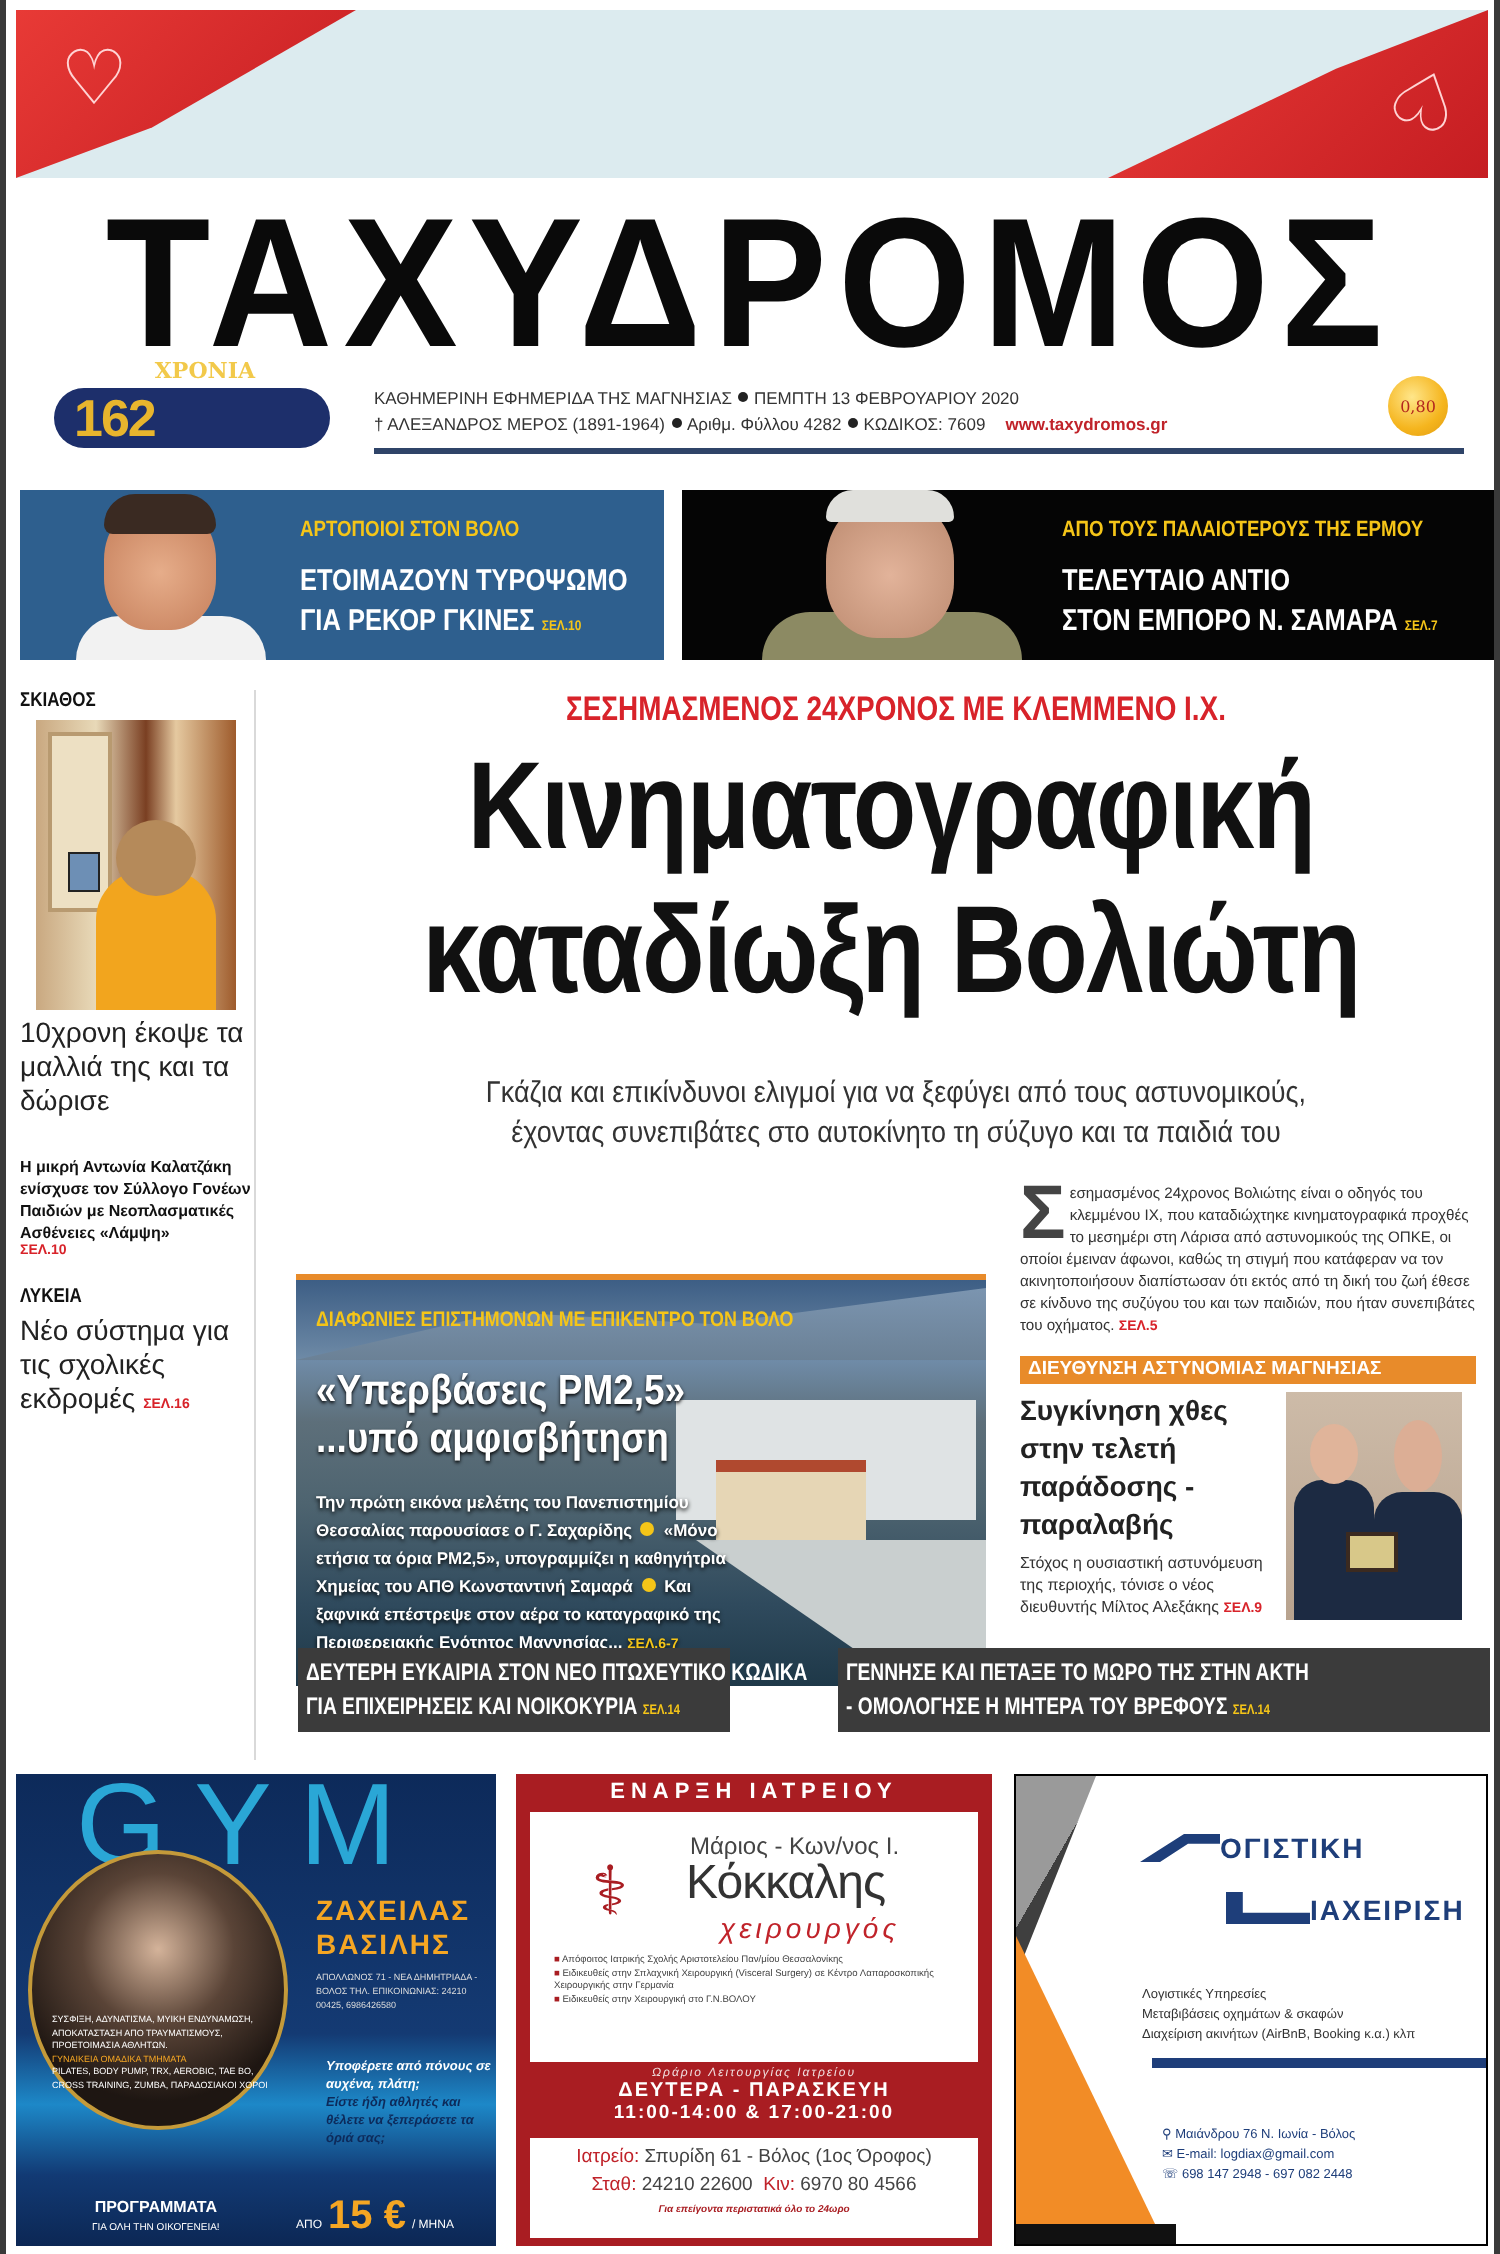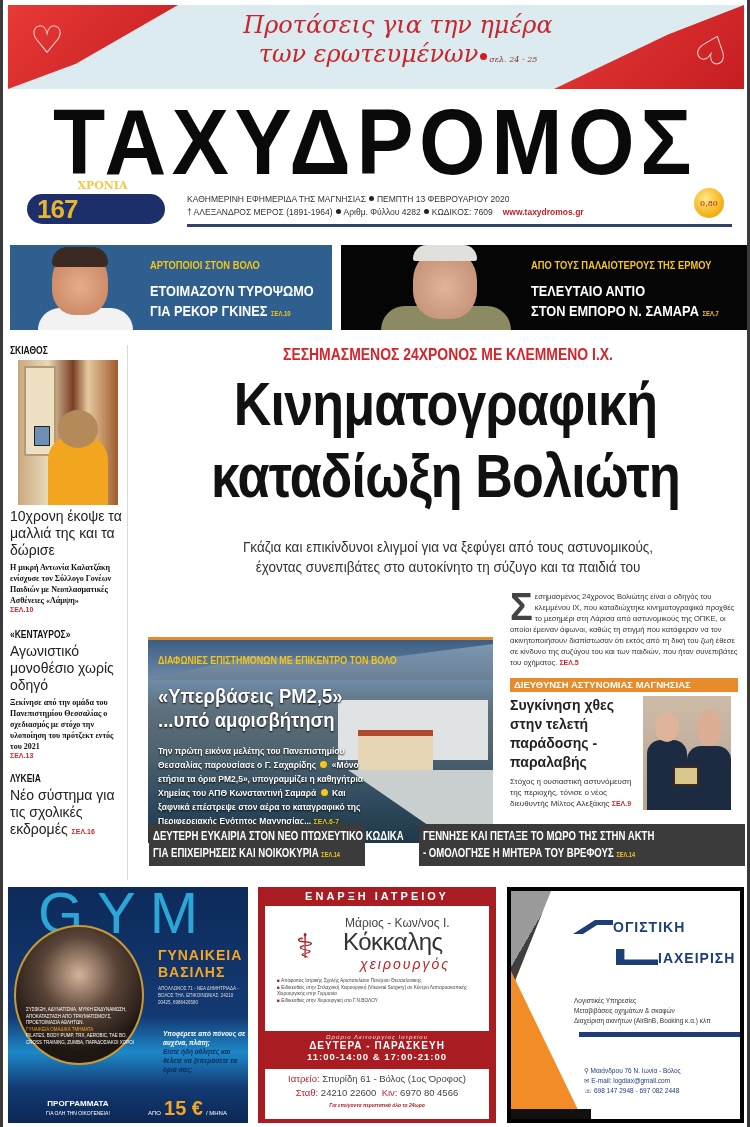--- a/index.html
+++ b/index.html
@@ -41,21 +41,21 @@
   .teaser-kicker { position: absolute; font-weight: bold; font-size: 11px; color: #f5c518; transform: scaleX(0.85); transform-origin: left; white-space: nowrap; }
   .teaser-head { position: absolute; font-weight: bold; font-size: 15px; color: #ffffff; line-height: 20px; transform: scaleX(0.85); transform-origin: left; white-space: nowrap; }
   .sel-yellow { font-size: 7px; color: #f5c518; font-weight: bold; }
   .sel-red { font-size: 7px; color: #d8232a; font-weight: bold; }
 
   
   .sidebar { position: absolute; left: 7px; top: 345px; width: 118px; height: 535px; border-right: 1px solid #d9d9d9; }
   .sb-kicker { font-weight: bold; font-size: 10px; color: #111; transform: scaleX(0.85); transform-origin: left; white-space: nowrap; }
   .sb-photo { width: 100px; height: 145px; margin: 4px 0 0 8px; background: linear-gradient(90deg,#c9a880 0%,#e8d9b8 30%,#7a3f22 55%,#e5c9a0 70%,#9e5b2c 100%); position: relative; overflow: hidden; }
   .sb-title { font-size: 14px; color: #222; line-height: 17px; margin-top: 3px; }
-  .sb-desc { font-size: 8px; font-weight: bold; color: #111; line-height: 11px; margin-top: 3px; font-family: Liberation Serif, serif; }
+  .sb-desc { font-size: 8px; font-weight: bold; color: #111; line-height: 11px; margin-top: 19px; }
 
   
   .main-kicker { position: absolute; left: 150px; top: 345px; width: 590px; text-align: center; font-weight: bold; font-size: 17px; color: #d8232a; transform: scaleX(0.82); }
   .main-head { position: absolute; left: 140px; top: 368px; width: 605px; text-align: center; font-weight: 900; font-size: 62px; line-height: 72px; color: #111; transform: scaleX(0.84); letter-spacing: -1px; }
   .main-sub { position: absolute; left: 150px; top: 537px; width: 590px; text-align: center; font-size: 15px; line-height: 20px; color: #333; transform: scaleX(0.9); }
 
   
   .photo-story { position: absolute; left: 145px; top: 594px; width: 345px; height: 206px; background: linear-gradient(180deg,#3d5e85 0%,#6f8ba7 20%,#5d6f7a 35%,#4e6470 55%,#2f4a5d 80%,#1e3848 100%); overflow: hidden; border-top: 3px solid #e88b2a; margin-top: 43px; }
   .ps-building { position: absolute; }
   .ps-kicker { position: absolute; left: 10px; top: 14px; font-weight: bold; font-size: 10.5px; color: #f5c518; white-space: nowrap; transform: scaleX(0.85); transform-origin: left; }
@@ -104,21 +104,21 @@
   .doc-bullets li::before { content: "■ "; color: #a91d22; }
   .doc-hours { position: absolute; left: 0; top: 147px; width: 238px; text-align: center; color: #fff; }
   .doc-hours .l1 { font-size: 6px; font-style: italic; letter-spacing: 1px; color: #f0dede; }
   .doc-hours .l2 { font-weight: bold; font-size: 10px; letter-spacing: 1px; }
   .doc-hours .l3 { font-weight: bold; font-size: 9.5px; letter-spacing: 1px; }
   .doc-contact { position: absolute; left: 7px; top: 182px; width: 224px; height: 50px; background: #fff; text-align: center; padding-top: 3px; }
   .doc-contact .c1, .doc-contact .c2 { font-size: 9.5px; color: #444; line-height: 14px; }
   .doc-contact .red { color: #c0232a; }
   .doc-contact .c3 { font-size: 5px; font-style: italic; color: #a91d22; font-weight: bold; margin-top: 2px; }
 
-  .ad-acc { left: 504px; width: 237px; background: #fff; border: 4px solid #000000; }
+  .ad-acc { left: 504px; width: 237px; background: #fff; border: 1px solid #000000; }
   .acc-grey { position: absolute; left: 0; top: 0; width: 40px; height: 100px; background: linear-gradient(120deg,#9a9a9a 0 45%, #3f3f3f 45% 80%, transparent 80%); clip-path: polygon(0 0, 100% 0, 0 100%); }
   .acc-orange { position: absolute; left: 0; top: 80px; width: 70px; height: 145px; background: #f28c26; clip-path: polygon(0 0, 0 100%, 100% 100%); }
   .acc-black { position: absolute; left: 0; bottom: 0; width: 80px; height: 10px; background: #111; }
   .acc-logo1 { position: absolute; left: 62px; top: 28px; color: #1e3e7a; font-weight: bold; font-size: 14px; letter-spacing: 1px; }
   .acc-logo2 { position: absolute; left: 105px; top: 58px; color: #1e3e7a; font-weight: bold; font-size: 14px; letter-spacing: 1px; }
   .acc-swoosh { display: inline-block; width: 40px; height: 14px; background: #1e3e7a; clip-path: polygon(0 100%, 55% 0, 100% 0, 100% 35%, 60% 35%, 25% 100%); vertical-align: -2px; }
   .acc-tri { display: inline-block; width: 42px; height: 16px; background: #1e3e7a; clip-path: polygon(0 0, 20% 0, 20% 65%, 100% 65%, 100% 100%, 0 100%); vertical-align: -2px; }
   .acc-services { position: absolute; left: 63px; top: 105px; font-size: 6.5px; line-height: 10px; color: #333; }
   .acc-bar { position: absolute; left: 68px; top: 141px; width: 176px; height: 5px; background: #1e3e7a; }
   .acc-contact { position: absolute; left: 73px; top: 175px; font-size: 6.5px; line-height: 10px; color: #1e3e7a; }
@@ -126,30 +126,26 @@
 </head>
 <body>
 
 <div class="page">
 
   <div class="banner">
     <div class="red-left"></div>
     <div class="red-right"></div>
     <span class="heart" style="left:22px;top:16px;">♡</span>
     <span class="heart" style="right:14px;top:24px;transform:rotate(200deg);">♡</span>
-    <div class="banner-text">
-      <div>Προτάσεις για την ημέρα</div>
-      <div><span>των ερωτευμένων</span><span class="banner-dot"></span><span class="banner-page">σελ. 24 - 25</span></div>
-    </div>
   </div>
 
   <div class="masthead">ΤΑΧΥΔΡΟΜΟΣ</div>
 
   <div class="years-badge">
-    <span class="years-num">167</span>
+    <span class="years-num">162</span>
     <span class="years-side">
       <span class="years-word">ΧΡΟΝΙΑ</span>
       <span class="years-range">1916-2020</span>
     </span>
   </div>
 
   <div class="info-line info-1">
     <span>ΚΑΘΗΜΕΡΙΝΗ ΕΦΗΜΕΡΙΔΑ ΤΗΣ ΜΑΓΝΗΣΙΑΣ</span><span class="bullet-dot"></span><span>ΠΕΜΠΤΗ 13 ΦΕΒΡΟΥΑΡΙΟΥ 2020</span>
   </div>
   <div class="info-line info-2">
@@ -191,26 +187,20 @@
         <div style="position:absolute;left:6px;top:6px;width:32px;height:90px;background:#ede0c3;border:2px solid #b89a70;"></div>
         <div style="position:absolute;left:30px;top:75px;width:60px;height:70px;background:#f2a51e;border-radius:25px 25px 0 0;"></div>
         <div style="position:absolute;left:40px;top:50px;width:40px;height:38px;background:#b58a5a;border-radius:50%;"></div>
         <div style="position:absolute;left:16px;top:66px;width:16px;height:20px;background:#6d8fb5;border:1px solid #222;"></div>
       </div>
       <div class="sb-title">10χρονη έκοψε τα μαλλιά της και τα δώρισε</div>
       <div class="sb-desc">Η μικρή Αντωνία Καλατζάκη ενίσχυσε τον Σύλλογο Γονέων Παιδιών με Νεοπλασματικές Ασθένειες «Λάμψη»</div>
       <div class="sel-red">ΣΕΛ.10</div>
     </div>
 
-    <div style="margin-top:16px;">
-      <div class="sb-kicker">«ΚΕΝΤΑΥΡΟΣ»</div>
-      <div class="sb-title">Αγωνιστικό μονοθέσιο χωρίς οδηγό</div>
-      <div class="sb-desc">Ξεκίνησε από την ομάδα του Πανεπιστημίου Θεσσαλίας ο σχεδιασμός με στόχο την υλοποίηση του πρότζεκτ εντός του 2021</div>
-      <div class="sel-red">ΣΕΛ.13</div>
-    </div>
 
     <div style="margin-top:14px;">
       <div class="sb-kicker">ΛΥΚΕΙΑ</div>
       <div class="sb-title"><span>Νέο σύστημα για τις σχολικές εκδρομές</span> <span class="sel-red">ΣΕΛ.16</span></div>
     </div>
   </div>
 
   <div class="main-kicker">ΣΕΣΗΜΑΣΜΕΝΟΣ 24ΧΡΟΝΟΣ ΜΕ ΚΛΕΜΜΕΝΟ Ι.Χ.</div>
   <div class="main-head">
     <div>Κινηματογραφική</div>
@@ -257,21 +247,21 @@
   </div>
   <div class="strip strip-2">
     <div><span class="t">ΓΕΝΝΗΣΕ ΚΑΙ ΠΕΤΑΞΕ ΤΟ ΜΩΡΟ ΤΗΣ ΣΤΗΝ ΑΚΤΗ</span></div>
     <div><span class="t"><span>- ΟΜΟΛΟΓΗΣΕ Η ΜΗΤΕΡΑ ΤΟΥ ΒΡΕΦΟΥΣ</span> <span class="sel-yellow">ΣΕΛ.14</span></span></div>
   </div>
 
   <div class="ad ad-gym">
     <div class="gym-word">GYM</div>
     <div class="gym-circle"></div>
     <div class="gym-name">
-      <div>ΓΥΝΑΙΚΕΙΑ</div>
+      <div>ΖΑΧΕΙΛΑΣ</div>
       <div>ΒΑΣΙΛΗΣ</div>
     </div>
     <div class="gym-addr">ΑΠΟΛΛΩΝΟΣ 71 - ΝΕΑ ΔΗΜΗΤΡΙΑΔΑ - ΒΟΛΟΣ ΤΗΛ. ΕΠΙΚΟΙΝΩΝΙΑΣ: 24210 00425, 6986426580</div>
     <div class="gym-services">
       <div>ΣΥΣΦΙΞΗ, ΑΔΥΝΑΤΙΣΜΑ, ΜΥΙΚΗ ΕΝΔΥΝΑΜΩΣΗ, ΑΠΟΚΑΤΑΣΤΑΣΗ ΑΠΟ ΤΡΑΥΜΑΤΙΣΜΟΥΣ, ΠΡΟΕΤΟΙΜΑΣΙΑ ΑΘΛΗΤΩΝ.</div>
       <div class="gold">ΓΥΝΑΙΚΕΙΑ ΟΜΑΔΙΚΑ ΤΜΗΜΑΤΑ</div>
       <div>PILATES, BODY PUMP, TRX, AEROBIC, TAE BO, CROSS TRAINING, ZUMBA, ΠΑΡΑΔΟΣΙΑΚΟΙ ΧΟΡΟΙ</div>
     </div>
     <div class="gym-promo">
       <div style="color:#fff;">Υποφέρετε από πόνους σε αυχένα, πλάτη;</div>

